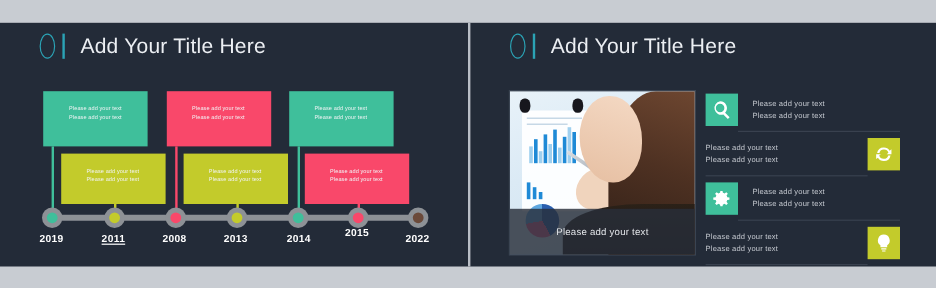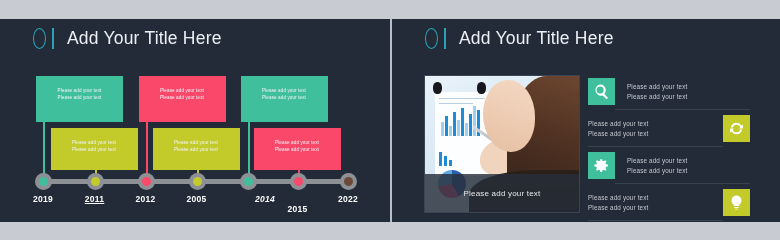--- a/index.html
+++ b/index.html
@@ -146,48 +146,48 @@
         </div>
         <div class="tl-year" style="left: 74.5px; top: 175px; text-decoration: underline;">2011</div>
         <div class="tl-box" style="left: 138.5px; top: 57px; width: 87px; height: 46px; background: rgb(249, 72, 106);">
           <span>Please add your text</span>
           <span>Please add your text</span>
         </div>
         <div class="tl-stem" style="left: 145.5px; top: 103px; height: 59px; background: rgb(249, 72, 106);"></div>
         <div class="tl-node" style="left: 137.5px; top: 154px;">
           <i style="background: rgb(249, 72, 106);"></i>
         </div>
-        <div class="tl-year" style="left: 125.5px; top: 175px;">2012</div>
+        <div class="tl-year" style="left: 125.5px; top: 175px;">2008</div>
         <div class="tl-box" style="left: 152.5px; top: 109px; width: 87px; height: 42px; background: rgb(195, 203, 43);">
           <span>Please add your text</span>
           <span>Please add your text</span>
         </div>
         <div class="tl-stem" style="left: 196.5px; top: 151px; height: 11px; background: rgb(195, 203, 43);"></div>
         <div class="tl-node" style="left: 188.5px; top: 154px;">
           <i style="background: rgb(195, 203, 43);"></i>
         </div>
-        <div class="tl-year" style="left: 176.5px; top: 175px;">2005</div>
+        <div class="tl-year" style="left: 176.5px; top: 175px;">2013</div>
         <div class="tl-box" style="left: 240.5px; top: 57px; width: 87px; height: 46px; background: rgb(63, 191, 155);">
           <span>Please add your text</span>
           <span>Please add your text</span>
         </div>
         <div class="tl-stem" style="left: 247.5px; top: 103px; height: 59px; background: rgb(63, 191, 155);"></div>
         <div class="tl-node" style="left: 239.5px; top: 154px;">
           <i style="background: rgb(63, 191, 155);"></i>
         </div>
-        <div class="tl-year" style="left: 245px; top: 175px; font-style: italic;">2014</div>
+        <div class="tl-year" style="left: 229px; top: 175px;">2014</div>
         <div class="tl-box" style="left: 253.5px; top: 109px; width: 87px; height: 42px; background: rgb(249, 72, 106);">
           <span>Please add your text</span>
           <span>Please add your text</span>
         </div>
         <div class="tl-stem" style="left: 297.5px; top: 151px; height: 11px; background: rgb(249, 72, 106);"></div>
         <div class="tl-node" style="left: 289.5px; top: 154px;">
           <i style="background: rgb(249, 72, 106);"></i>
         </div>
-        <div class="tl-year" style="left: 277.5px; top: 185px;">2015</div>
+        <div class="tl-year" style="left: 277.5px; top: 170px;">2015</div>
         <div class="tl-node" style="left: 340px; top: 154px;">
           <i style="background: rgb(107, 74, 58);"></i>
         </div>
         <div class="tl-year" style="left: 328px; top: 175px;">2022</div>
       </div>
 
   </section>
 
   <section class="slide slide-right">
 

